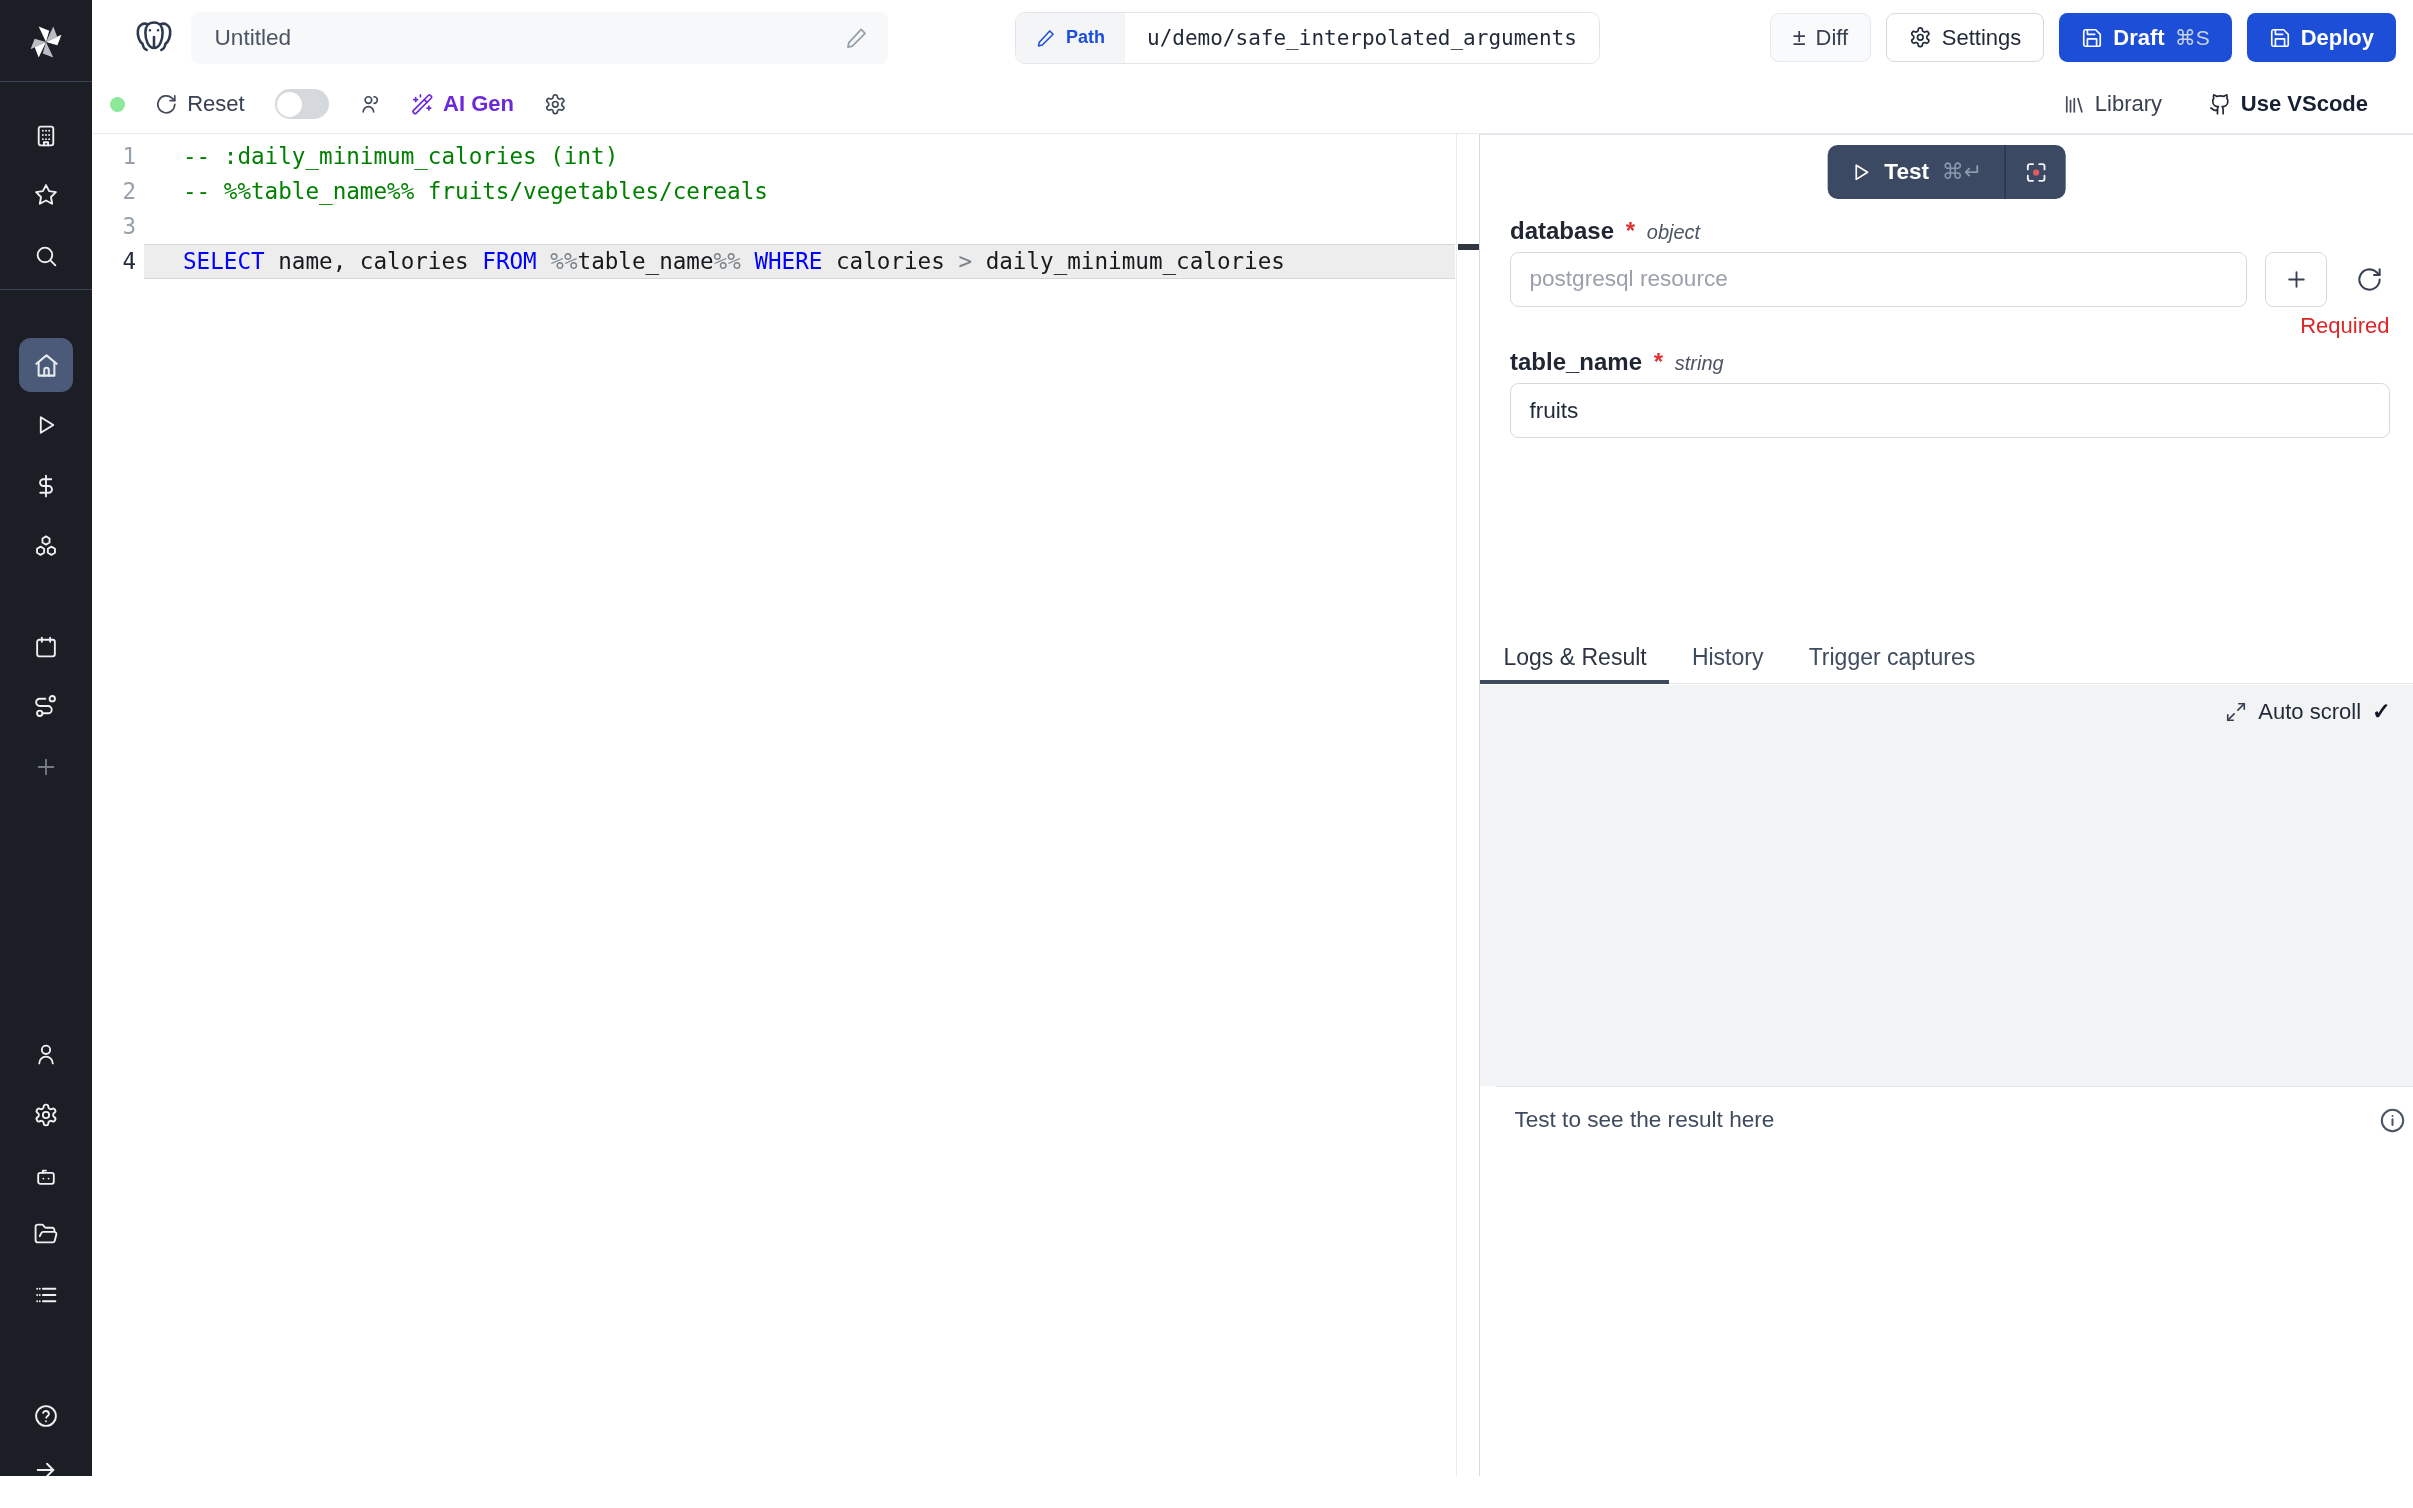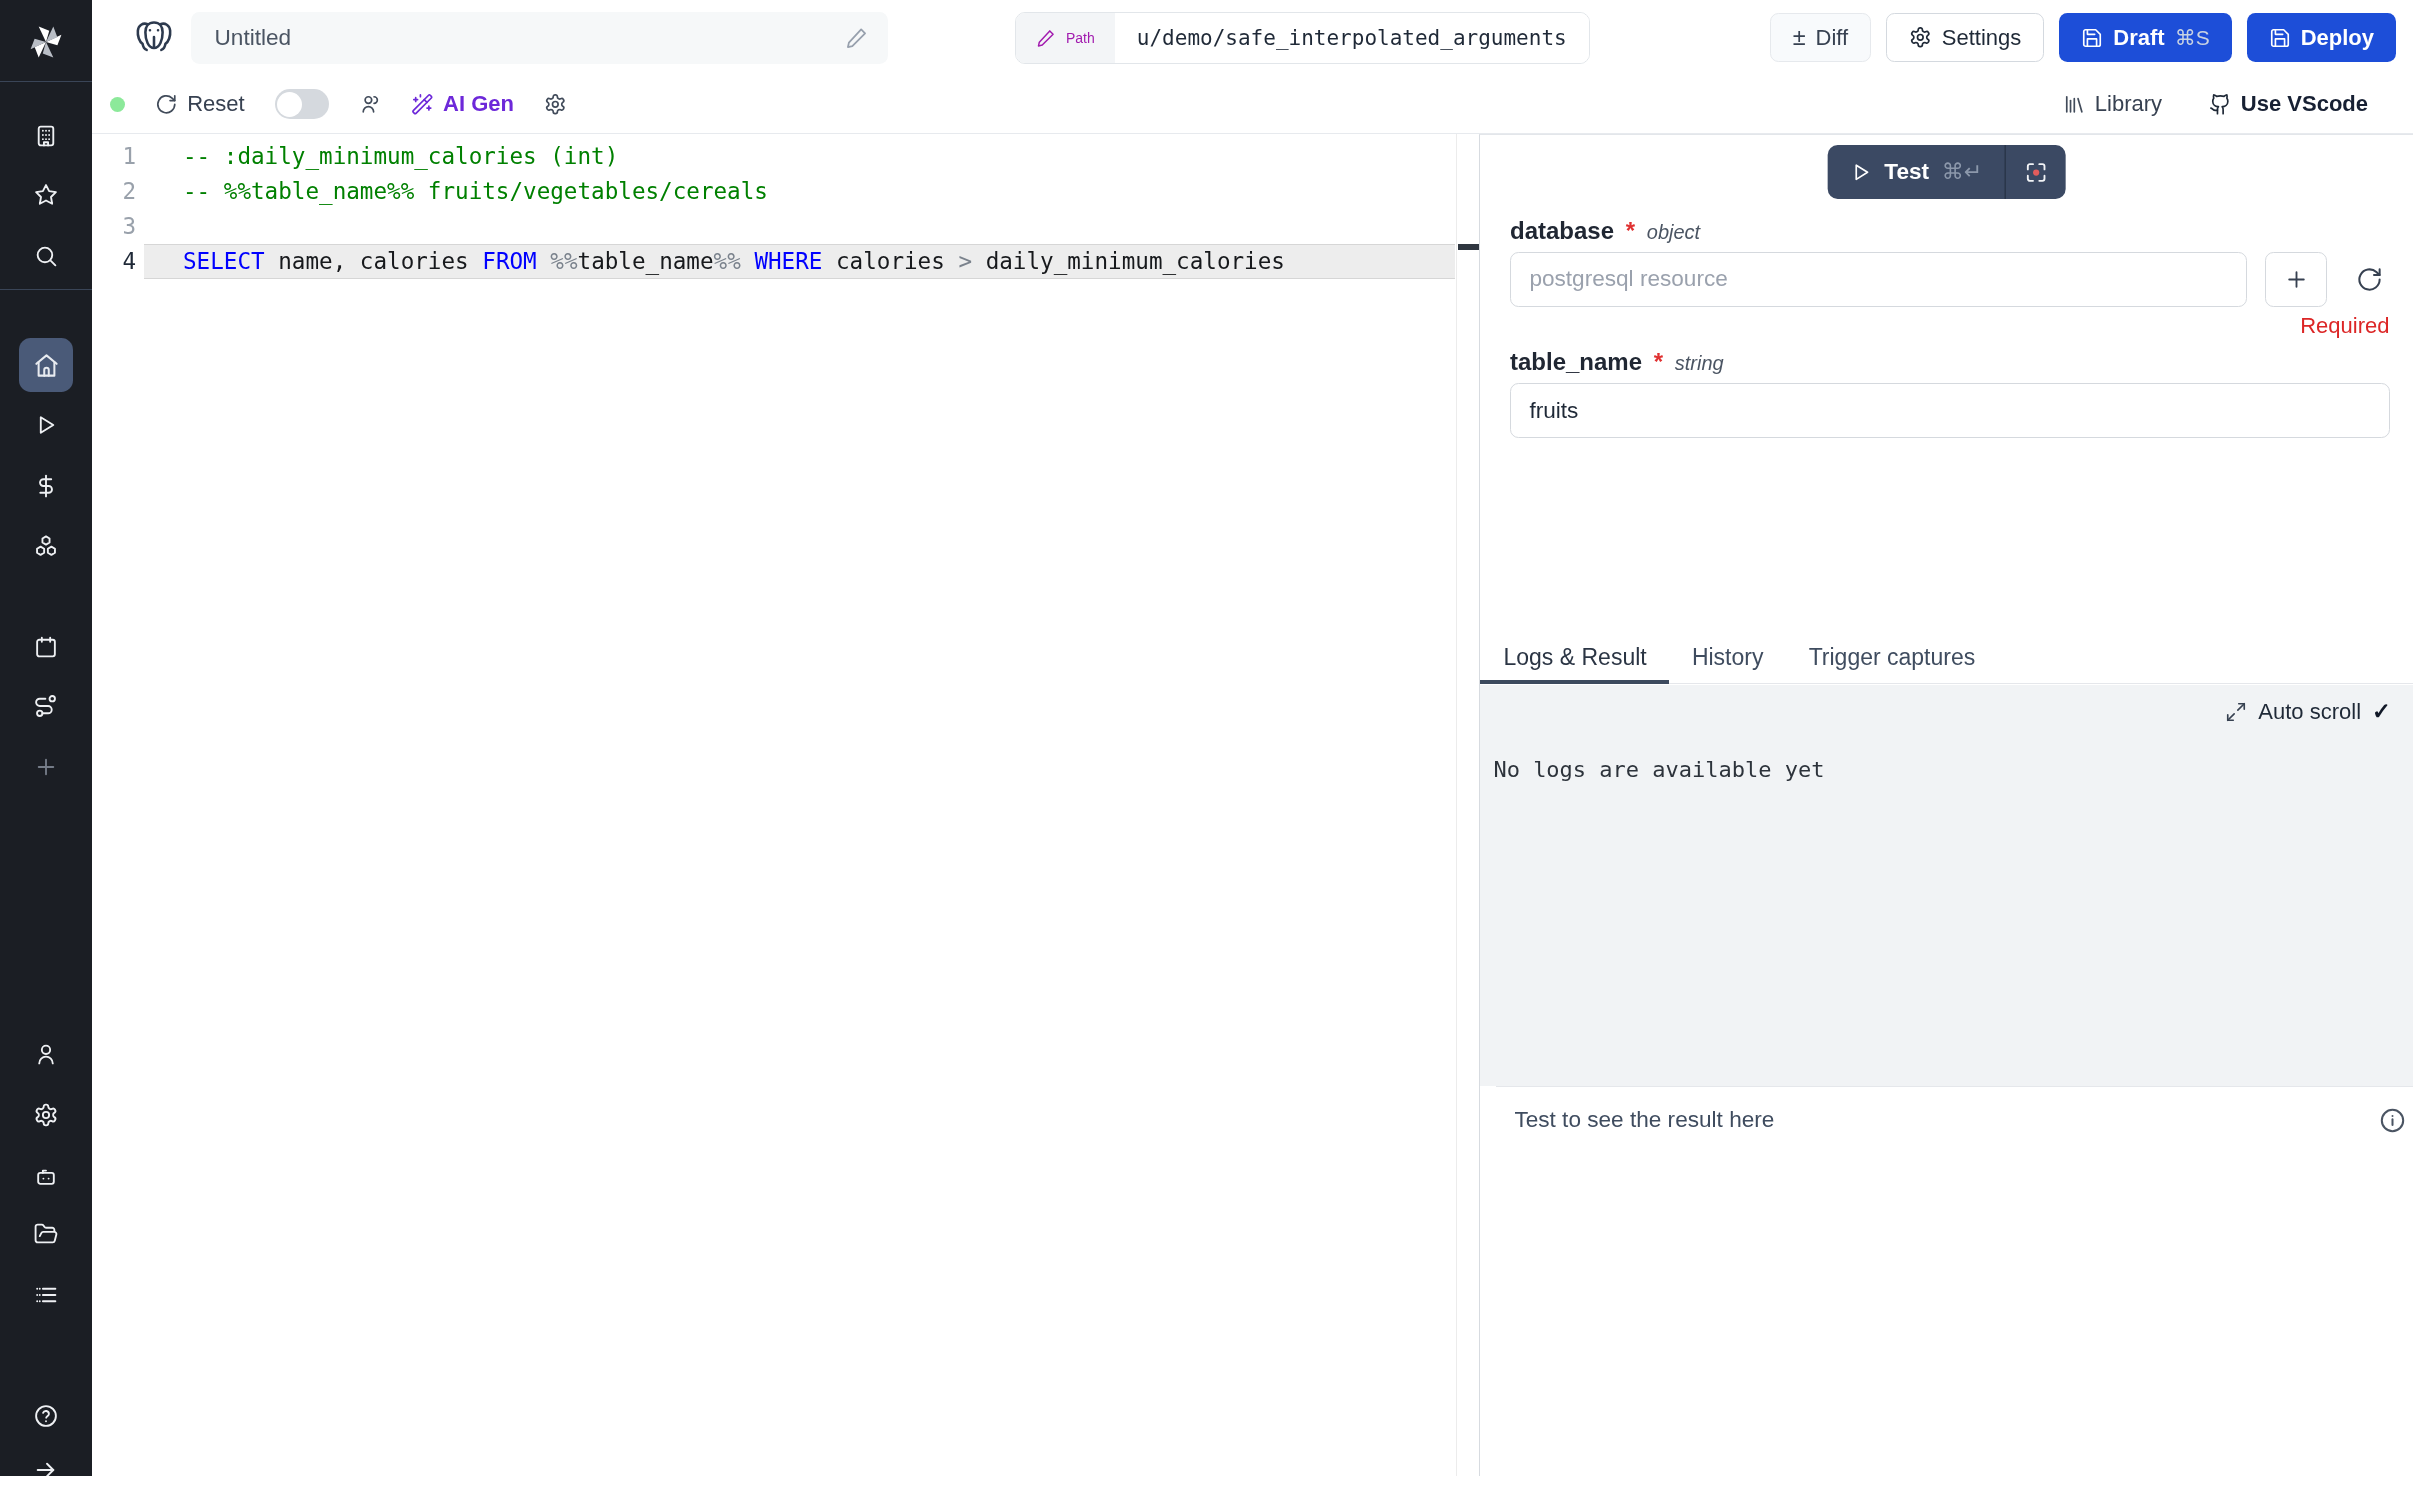--- a/index.html
+++ b/index.html
@@ -17,21 +17,21 @@
   .logo { position:absolute; left:46px; top:42px; transform:translate(-50%,-50%); }
   .plus-muted { color:#757c88; }
 
   
   .topbar { position:absolute; left:92px; top:0; width:2321px; height:75px; background:#fff; display:flex; align-items:center; padding:0 17px 0 40px; }
   .pg-icon { color:#2d3a4e; }
   .title-box { margin-left:15px; width:697px; height:52px; background:#f6f8f9; border-radius:8.4px; display:flex; align-items:center; padding:0 20px 0 23.5px; }
   .title-text { font-size:22.6px; color:#4b5563; font-weight:500; flex:1; }
   .pencil { color:#97a0ad; }
   .path-group { margin-left:127px; height:52px; display:flex; align-items:stretch; border:1.3px solid #e2e6ea; border-radius:10px; overflow:hidden; }
-  .path-label-seg { background:#f3f5f7; display:flex; align-items:center; gap:10px; padding:0 20px; color:#a21caf; font-size:14px; font-weight:400; }
+  .path-label-seg { background:#f3f5f7; display:flex; align-items:center; gap:10px; padding:0 20px; color:#1d4ed8; font-size:18px; font-weight:700; }
   .path-value-seg { background:#fff; display:flex; align-items:center; padding:0 22px; font-family:"DejaVu Sans Mono", monospace; font-size:21px; color:#1f2937; }
   .topbar-right { margin-left:auto; display:flex; align-items:center; gap:15px; }
   .topbar-btn { height:49px; border-radius:8.4px; font-size:22px; display:flex; align-items:center; gap:10px; padding:0 22px; cursor:pointer; }
   .btn-light { background:#f8fafc; border:1.3px solid #e6e9ed; color:#374151; }
   .btn-white { background:#fff; border:1.3px solid #d4d9df; color:#1f2937; font-weight:500; }
   .btn-slate { background:#1d4ed8; border:none; color:#fff; font-weight:600; }
   .btn-slate svg { width:22px; height:22px; }
   .shortcut-dim { color:#c9d3e2; font-weight:400; font-size:21px; }
   .pm-glyph { font-size:23.5px; line-height:1; }
 
@@ -443,21 +443,20 @@
       <div class="autoscroll-row">
         <svg viewBox="0 0 24 24" fill="none" stroke="currentColor" stroke-width="1.8" stroke-linecap="round" stroke-linejoin="round">
             <polyline points="15 3 21 3 21 9"></polyline>
             <polyline points="9 21 3 21 3 15"></polyline>
             <line x1="21" y1="3" x2="14" y2="10"></line>
             <line x1="3" y1="21" x2="10" y2="14"></line>
           </svg>
         <span>Auto scroll</span>
         <span class="check-glyph">✓</span>
       </div>
-      <div class="logs-empty">No logs are available yet</div>
     </div>
 
     <div class="result">
       <span class="result-text">Test to see the result here</span>
       <span class="info-icon">
         <svg viewBox="0 0 24 24" fill="none" stroke="currentColor" stroke-width="1.8" stroke-linecap="round" stroke-linejoin="round">
             <circle cx="12" cy="12" r="9.5"></circle>
             <path d="M12 11v5"></path>
             <path d="M12 8h.01"></path>
           </svg>

